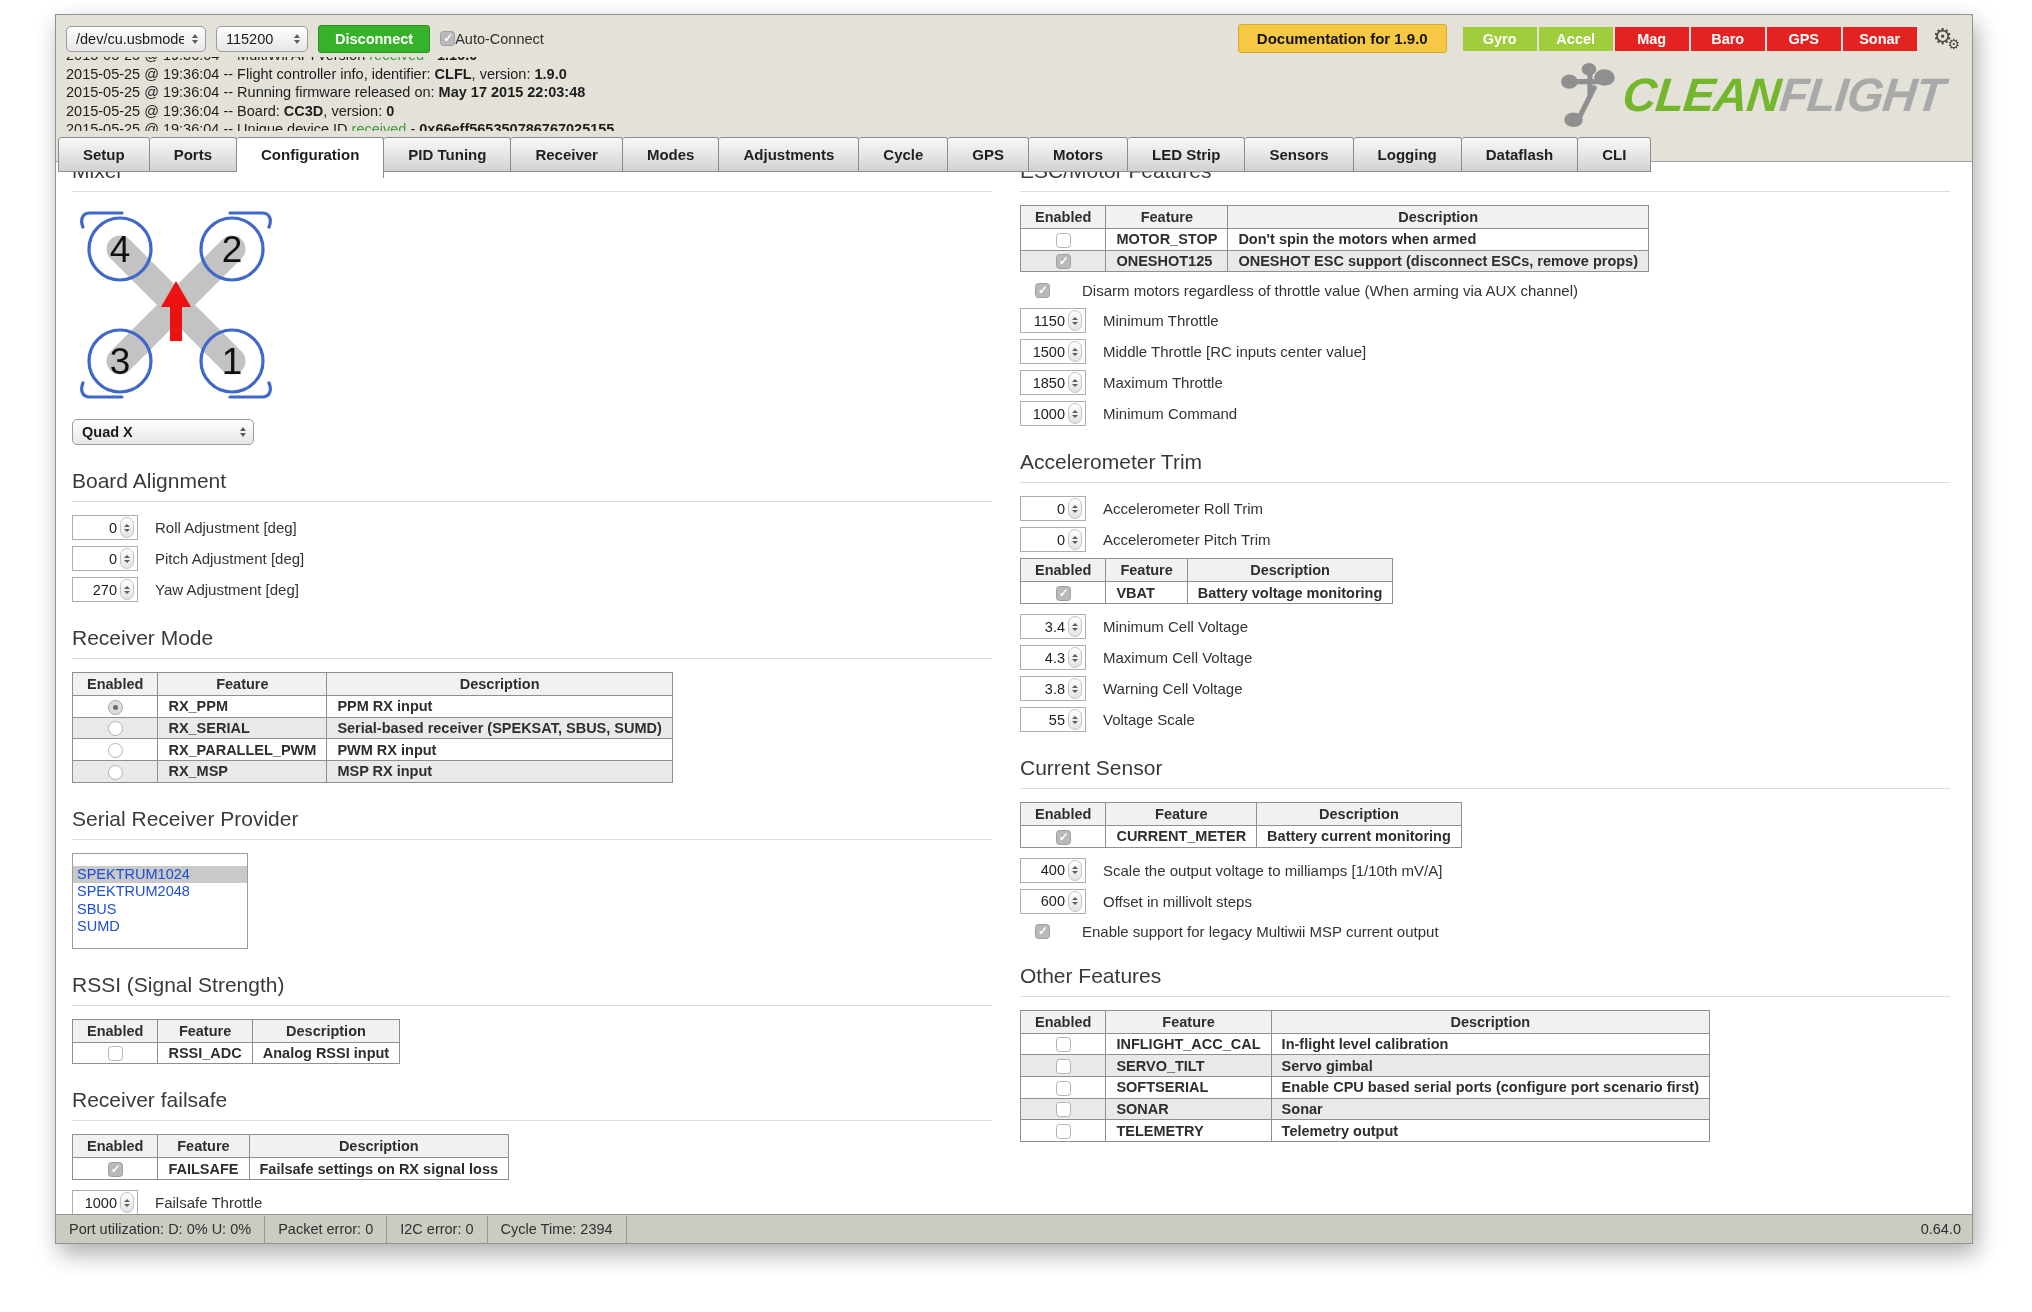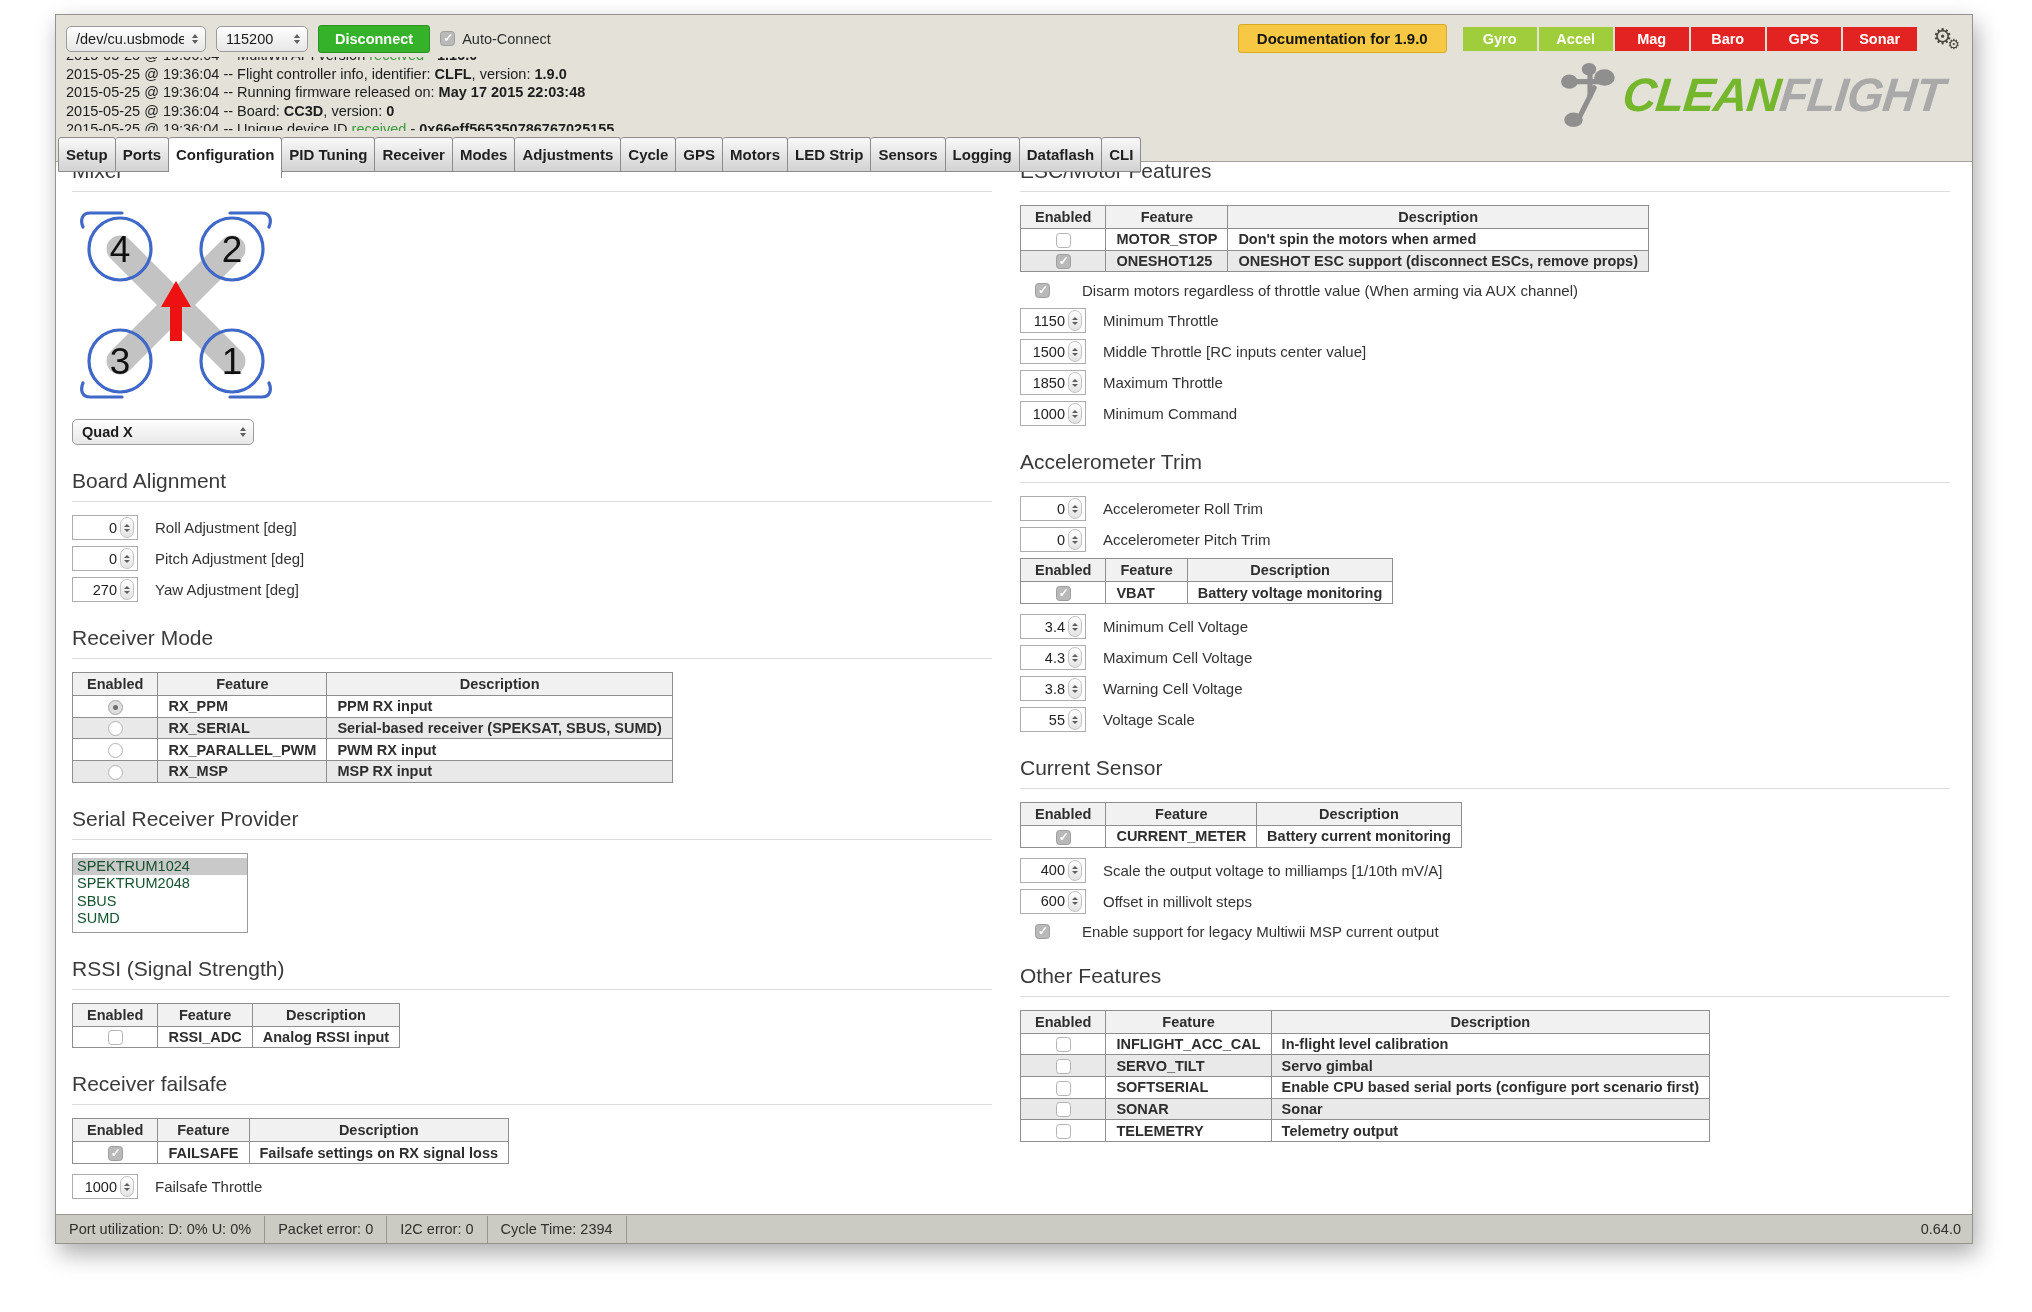--- a/index.html
+++ b/index.html
@@ -12,21 +12,21 @@
     border-radius:5px;background:linear-gradient(#fefefe,#e7e7e7);padding:0 7px 0 9px;font-size:14.5px;color:#1a1a1a;
     box-sizing:border-box;gap:8px;white-space:nowrap;overflow:hidden;}
   .sel .val{overflow:hidden;text-overflow:clip;white-space:nowrap;}
   .sel.bold .val{font-weight:bold;}
   .w-port{width:140px;} .w-baud{width:92px;} .w-quad{width:182px;}
   .arrs{display:flex;flex-direction:column;gap:2px;flex:0 0 auto;}
   .arrs i,.spin i{display:block;width:0;height:0;border-left:3.5px solid transparent;border-right:3.5px solid transparent;}
   i.u{border-bottom:4px solid #5e5e5e;} i.d{border-top:4px solid #5e5e5e;}
   .btn-disconnect{background:var(--connect-green,#36b22a);color:#fff;font-weight:bold;font-size:14.5px;
     padding:5px 16px;border-radius:3px;border:1px solid #2b9124;}
-  .autoconnect{display:flex;gap:7px;align-items:center;font-size:14.5px;color:#2e2e2e;}
+  .autoconnect{display:flex;align-items:center;font-size:14.5px;color:#2e2e2e;}
   .right-cluster{margin-left:auto;display:flex;align-items:center;gap:16px;}
   .btn-doc{background:var(--doc-yellow,#f6c844);border:1px solid #d9ab21;color:#141414;font-weight:bold;
     font-size:15px;padding:5px 18px;border-radius:3px;}
   .badges{display:flex;gap:2px;}
   .badge{color:#fff;font-weight:bold;font-size:14.5px;padding:4px 0;width:74px;text-align:center;}
   .badge.on{background:var(--green-badge,#a0cd3b);}
   .badge.off{background:var(--red-badge,#e22322);}
   .gears{font-size:22px;line-height:1;color:#4c4b43;}
   .gears .g2{font-size:14px;vertical-align:sub;margin-left:-5px;}
   
@@ -34,21 +34,21 @@
   .logbox{flex:1;overflow:hidden;}
   .logbox-inner{margin-top:-11px;}
   .logline{font-size:14.5px;line-height:18.5px;color:#1d1d1d;white-space:nowrap;}
   .logline .b{font-weight:bold;} .logline .g{color:var(--received-green,#3d9b3d);}
   .logo{width:470px;display:flex;align-items:center;justify-content:flex-end;padding-right:16px;gap:0;}
   .logo-text{font-size:47px;font-weight:bold;font-style:italic;transform:skewX(-6deg);letter-spacing:-1px;white-space:nowrap;}
   .logo-clean{color:var(--logo-green,#74b62c);} .logo-flight{color:var(--logo-gray,#a9a9a9);}
   
   .tabbar{display:flex;margin:6px 0 -17px 2px;position:relative;z-index:5;width:max-content;flex:0 0 auto;}
   .tab{background:linear-gradient(#f9f9f9,#d2d2d2);border:1px solid #8c8c8c;border-left:none;font-weight:bold;
-    font-size:15px;color:#1f1f1f;padding:7px 7px;border-radius:3px 3px 0 0;height:19px;line-height:19px;white-space:nowrap;}
+    font-size:15px;color:#1f1f1f;padding:7px 24px;border-radius:3px 3px 0 0;height:19px;line-height:19px;white-space:nowrap;}
   .tab:first-child{border-left:1px solid #8c8c8c;}
   .tab.active{background:#fff;padding-bottom:14px;border-bottom:none;}
   
   .content{background:#fff;border-top:1px solid #a3a39b;flex:1 1 auto;overflow:hidden;display:flex;position:relative;z-index:1;}
   .col{width:50%;box-sizing:border-box;padding:0 22px 0 16px;}
   .col.rightcol{padding-left:6px;}
   h2.sect{font-size:21px;font-weight:400;color:#3a3a3a;margin:24px 0 13px;padding-bottom:8px;border-bottom:1px solid #dcdcdc;}
   .col > h2:first-child{margin-top:-3px;}
   .gap-lg{margin-top:104px;}
   .quad-svg{margin:10px 0 8px 4px;display:block;}
@@ -66,21 +66,21 @@
   .cb.on{background:#b9b9b9;border-color:#9f9f9f;}
   .cb.on::after{content:"\2713";position:absolute;left:2px;top:-1px;color:#fff;font-size:12px;font-weight:bold;}
   .rb.on{background:#dedede;border-color:#a5a5a5;}
   .rb.on::after{content:"";position:absolute;left:4px;top:4px;width:5px;height:5px;border-radius:50%;background:#6e6e6e;}
   .inputrow{display:flex;align-items:center;gap:17px;margin:6px 0;font-size:15px;color:#333;}
   .numbox{display:inline-flex;align-items:center;justify-content:flex-end;gap:3px;width:66px;height:25px;
     border:1px solid #adadad;background:#fff;box-sizing:border-box;padding:0 3px 0 4px;font-size:14.5px;color:#222;flex:0 0 auto;}
   .spin{width:14px;height:21px;border:1px solid #c3c3c3;border-radius:8px;background:linear-gradient(#fff,#e3e3e3);
     display:flex;flex-direction:column;align-items:center;justify-content:center;gap:2px;box-sizing:border-box;}
   .spin i.u{border-bottom-width:3.5px;} .spin i.d{border-top-width:3.5px;}
-  .listbox{width:174px;border:1px solid #9c9c9c;background:#fff;font-size:14.5px;color:#14532d;padding:4px 0;margin:4px 0 2px;}
+  .listbox{width:174px;border:1px solid #9c9c9c;background:#fff;font-size:14.5px;color:#1d4ed8;padding:12px 0;margin:4px 0 2px;}
   .opt{padding:0 4px;line-height:17.5px;white-space:nowrap;}
   .opt.selected{background:#c9c9c9;}
   .cbrow{display:flex;align-items:center;gap:32px;margin:9px 0;font-size:15px;color:#333;padding-left:15px;}
   
   .statusbar{height:28px;background:#cccbc3;border-top:1px solid #98978f;display:flex;align-items:center;
     font-size:14.5px;color:#30302c;flex:0 0 auto;}
   .sbitem{padding:0 13px;border-right:1px solid #98978f;line-height:27px;white-space:nowrap;}
   .sbver{margin-left:auto;padding-right:11px;}
 </style>
 </head>

